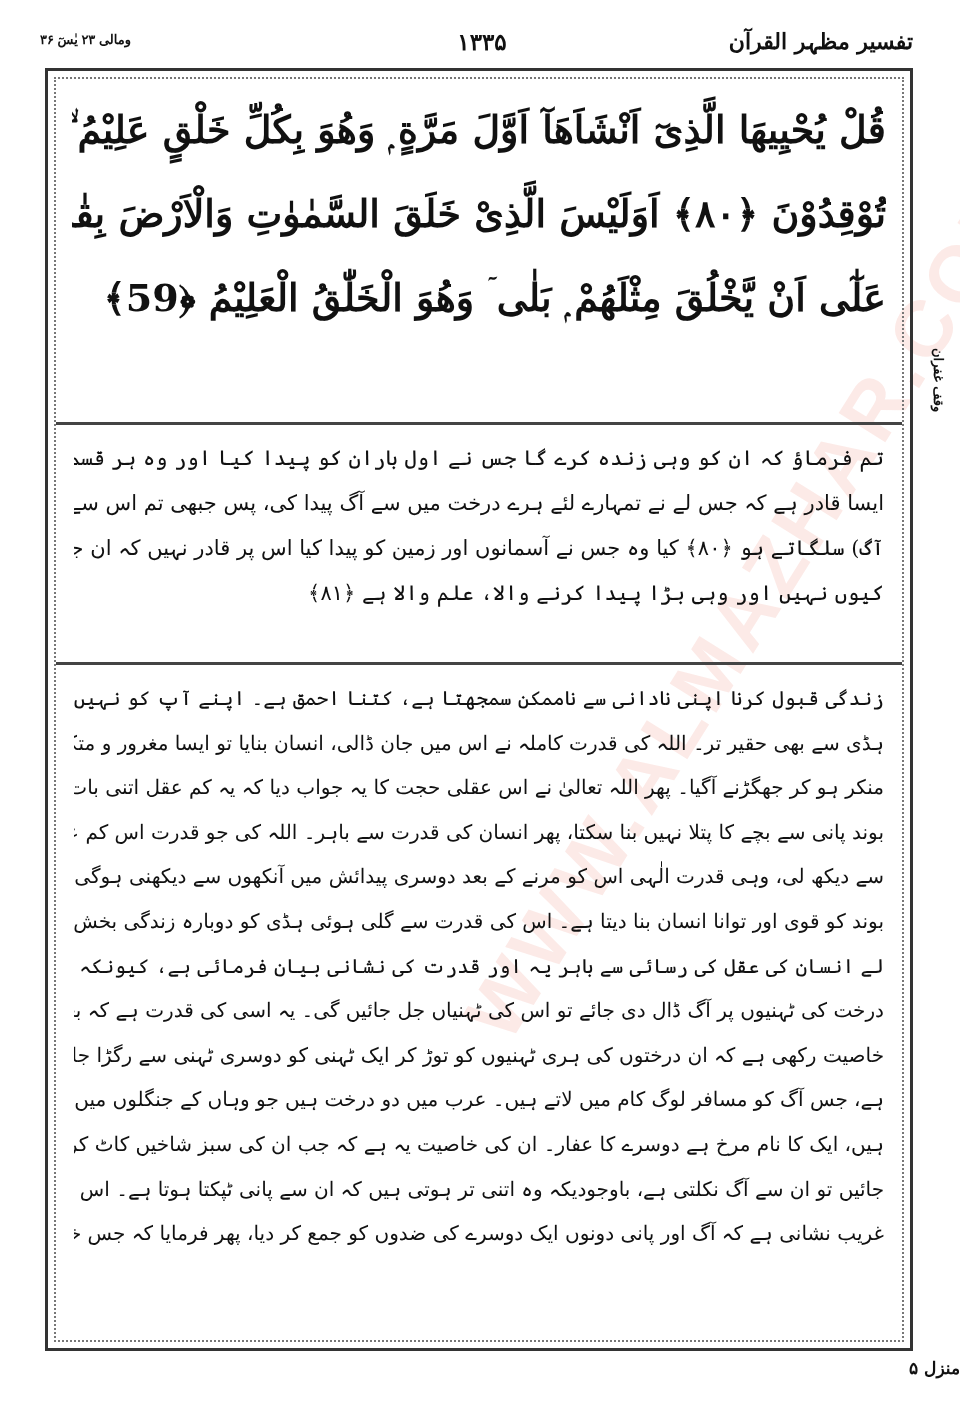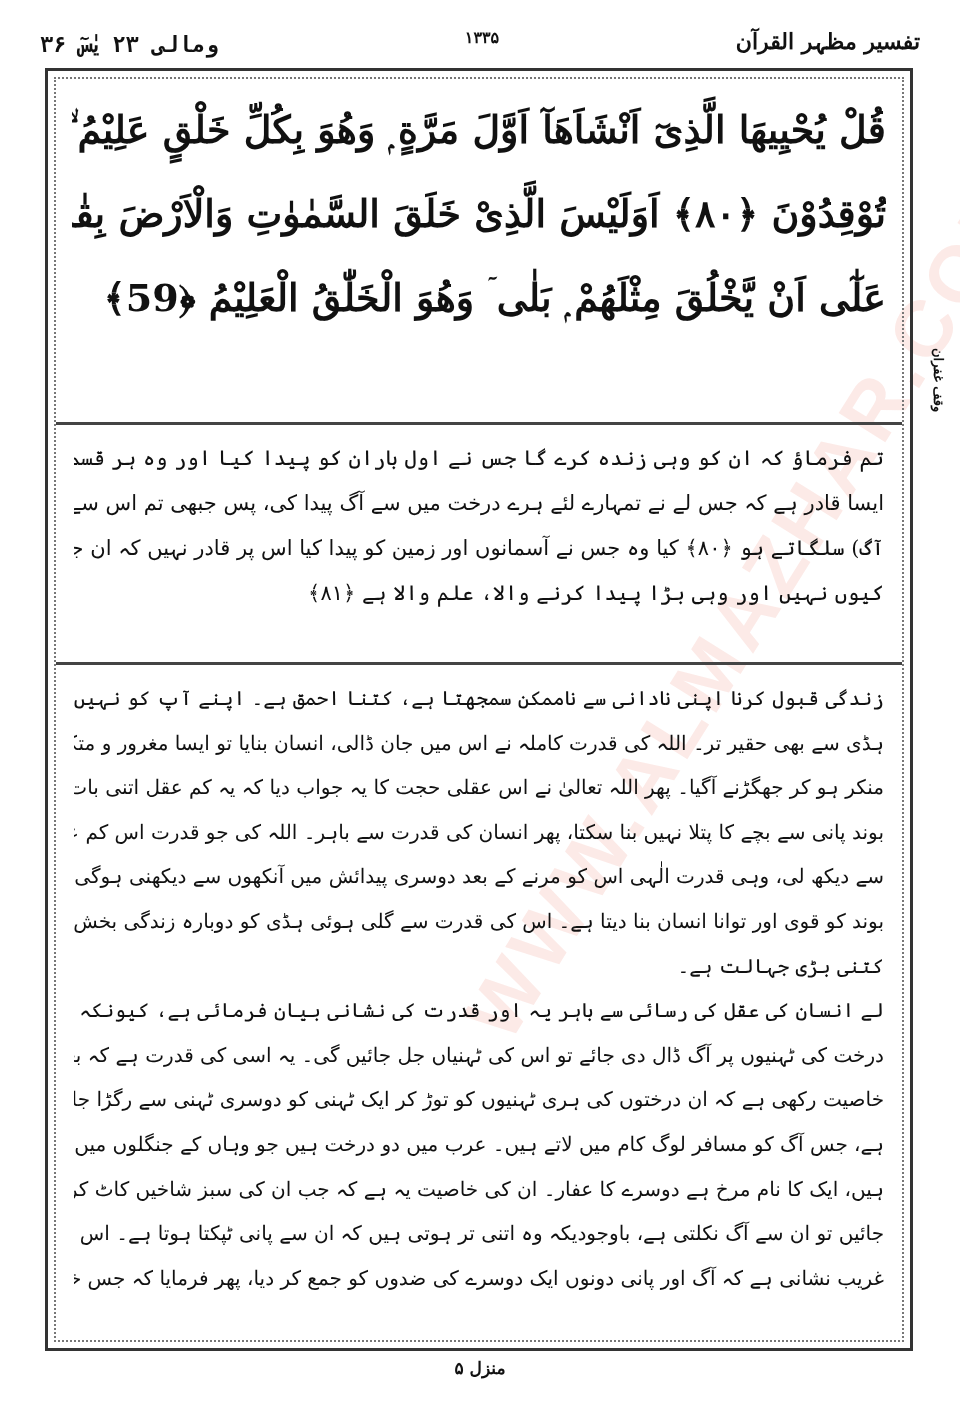--- a/index.html
+++ b/index.html
@@ -4,23 +4,23 @@
   <style>
     html, body { margin: 0; padding: 0; background: #ffffff; }
     body {
       width: 960px; height: 1406px; position: relative; overflow: hidden;
       font-family: "DejaVu Sans", sans-serif; color: #111;
     }
     .header {
       position: absolute; left: 40px; right: 40px; top: 28px; height: 34px;
       direction: rtl;
     }
-    .header .title { position: absolute; right: 0; top: 0; font-size: 22px; font-weight: bold; font-family: "DejaVu Serif", serif; }
-    .header .page-no { position: absolute; left: 4px; right: 0; text-align: center; top: 0; font-size: 16px; font-weight: bold; font-family: "DejaVu Serif", serif; }
-    .header .ref { position: absolute; left: 0; top: 4px; font-size: 22px; font-weight: bold; font-family: Liberation Mono, monospace; }
+    .header .title { position: absolute; right: 7px; top: 0; font-size: 22px; font-weight: bold; font-family: "DejaVu Serif", serif; }
+    .header .page-no { position: absolute; left: 4px; right: 0; text-align: center; top: 0; font-size: 23px; font-weight: bold; font-family: "DejaVu Serif", serif; }
+    .header .ref { position: absolute; left: 0; top: 4px; font-size: 13px; font-weight: bold; font-family: Liberation Sans, sans-serif; }
 
     .frame-outer {
       position: absolute; left: 45px; top: 68px; width: 868px; height: 1283px;
       border: 3px solid #333; box-sizing: border-box;
     }
     .frame-inner {
       position: absolute; left: 54px; top: 77px; width: 850px; height: 1265px;
       border: 2px dotted #777; box-sizing: border-box;
     }
     .section { position: absolute; left: 56px; width: 846px; direction: rtl; box-sizing: border-box; }
@@ -44,21 +44,21 @@
       font-family: "DejaVu Serif", serif; font-size: 20px; line-height: 44.6px;
     }
     .commentary .line { height: 44.6px; }
 
     .margin-note {
       position: absolute; left: 918px; top: 330px; width: 28px; height: 100px;
       writing-mode: vertical-rl; font-size: 13px; font-weight: bold;
       font-family: "DejaVu Serif", serif; text-align: center;
     }
     .footer {
-      position: absolute; left: 0; right: 0; top: 1358px; text-align: center;
+      position: absolute; left: 0; right: 0; top: 1358px; 
       font-size: 17px; font-weight: bold; font-family: "DejaVu Serif", serif; direction: rtl;
     }
     .watermark {
       position: absolute; left: 250px; top: 560px; font-size: 80px; font-weight: bold;
       color: rgba(230, 90, 70, 0.13); transform: rotate(-58deg); transform-origin: center;
       font-family: "Liberation Sans", sans-serif; letter-spacing: 6px; pointer-events: none;
       white-space: nowrap;
     }
   </style>
 </head>
@@ -92,21 +92,20 @@
 
 <div class="sep" style="top:662px;"></div>
 
 <div class="section commentary">
   <span class="line">زندگی قبول کرنا اپنی نادانی سے ناممکن سمجھتا ہے، کتنا احمق ہے۔ اپنے آپ کو نہیں دیکھتا کہ ابتدا میں ایک گندا نطفہ تھا، گلی ہوئی</span>
   <span class="line">ہڈی سے بھی حقیر تر۔ اللہ کی قدرت کاملہ نے اس میں جان ڈالی، انسان بنایا تو ایسا مغرور و متکبر انسان ہوا کہ اس کی قدرت ہی کا</span>
   <span class="line">منکر ہو کر جھگڑنے آگیا۔ پھر اللہ تعالیٰ نے اس عقلی حجت کا یہ جواب دیا کہ یہ کم عقل اتنی بات نہیں سمجھتا کہ کوئی انسان تو ایک</span>
   <span class="line">بوند پانی سے بچے کا پتلا نہیں بنا سکتا، پھر انسان کی قدرت سے باہر۔ اللہ کی جو قدرت اس کم عقل نے پہلی پیدائش میں آنکھوں</span>
   <span class="line">سے دیکھ لی، وہی قدرت الٰہی اس کو مرنے کے بعد دوسری پیدائش میں آنکھوں سے دیکھنی ہوگی، کیونکہ وہ قادر برحق پانی کی</span>
   <span class="line">بوند کو قوی اور توانا انسان بنا دیتا ہے۔ اس کی قدرت سے گلی ہوئی ہڈی کو دوبارہ زندگی بخش دینا کیا بعید ہے، اور اس کو ناممکن سمجھنا</span>
-  <span class="line">کتنی بڑی جہالت ہے۔</span>
   <span class="line">لے انسان کی عقل کی رسائی سے باہر یہ اور قدرت کی نشانی بیان فرمائی ہے، کیونکہ انسان کا عقلی تجربہ تو یہی ہے کہ کسی ہرے</span>
   <span class="line">درخت کی ٹہنیوں پر آگ ڈال دی جائے تو اس کی ٹہنیاں جل جائیں گی۔ یہ اسی کی قدرت ہے کہ بعضے درختوں میں اس نے یہ</span>
   <span class="line">خاصیت رکھی ہے کہ ان درختوں کی ہری ٹہنیوں کو توڑ کر ایک ٹہنی کو دوسری ٹہنی سے رگڑا جائے تو ان ٹہنیوں میں سے آگ نکلتی</span>
   <span class="line">ہے، جس آگ کو مسافر لوگ کام میں لاتے ہیں۔ عرب میں دو درخت ہیں جو وہاں کے جنگلوں میں کثرت سے پائے جاتے</span>
   <span class="line">ہیں، ایک کا نام مرخ ہے دوسرے کا عفار۔ ان کی خاصیت یہ ہے کہ جب ان کی سبز شاخیں کاٹ کر ایک دوسرے پر رگڑی</span>
   <span class="line">جائیں تو ان سے آگ نکلتی ہے، باوجودیکہ وہ اتنی تر ہوتی ہیں کہ ان سے پانی ٹپکتا ہوتا ہے۔ اس میں قدرت کی کیسی عجیب و</span>
   <span class="line">غریب نشانی ہے کہ آگ اور پانی دونوں ایک دوسرے کی ضدوں کو جمع کر دیا، پھر فرمایا کہ جس خدا نے ان منکرین حشر کے سر</span>
 </div>
 
 <div class="margin-note">وقف غفران</div>

